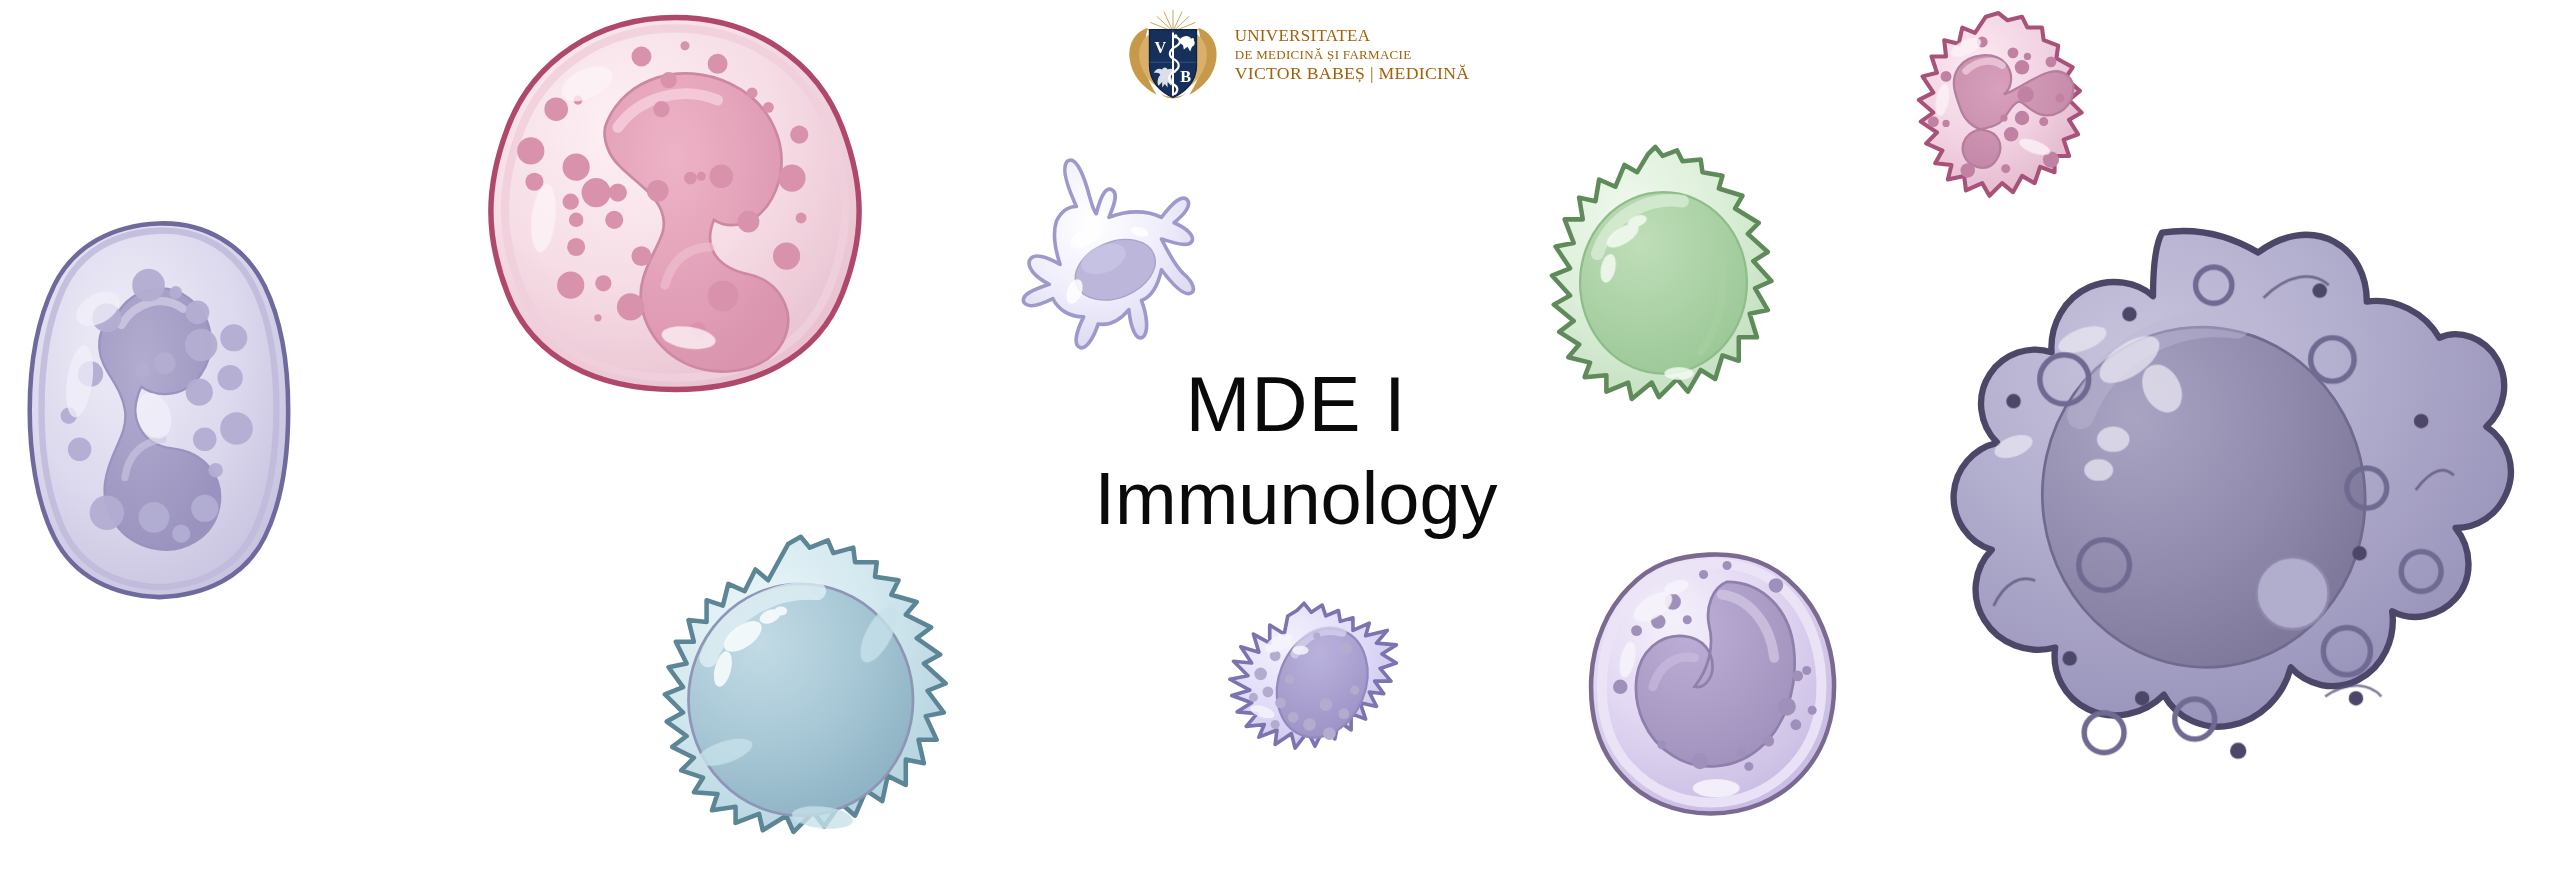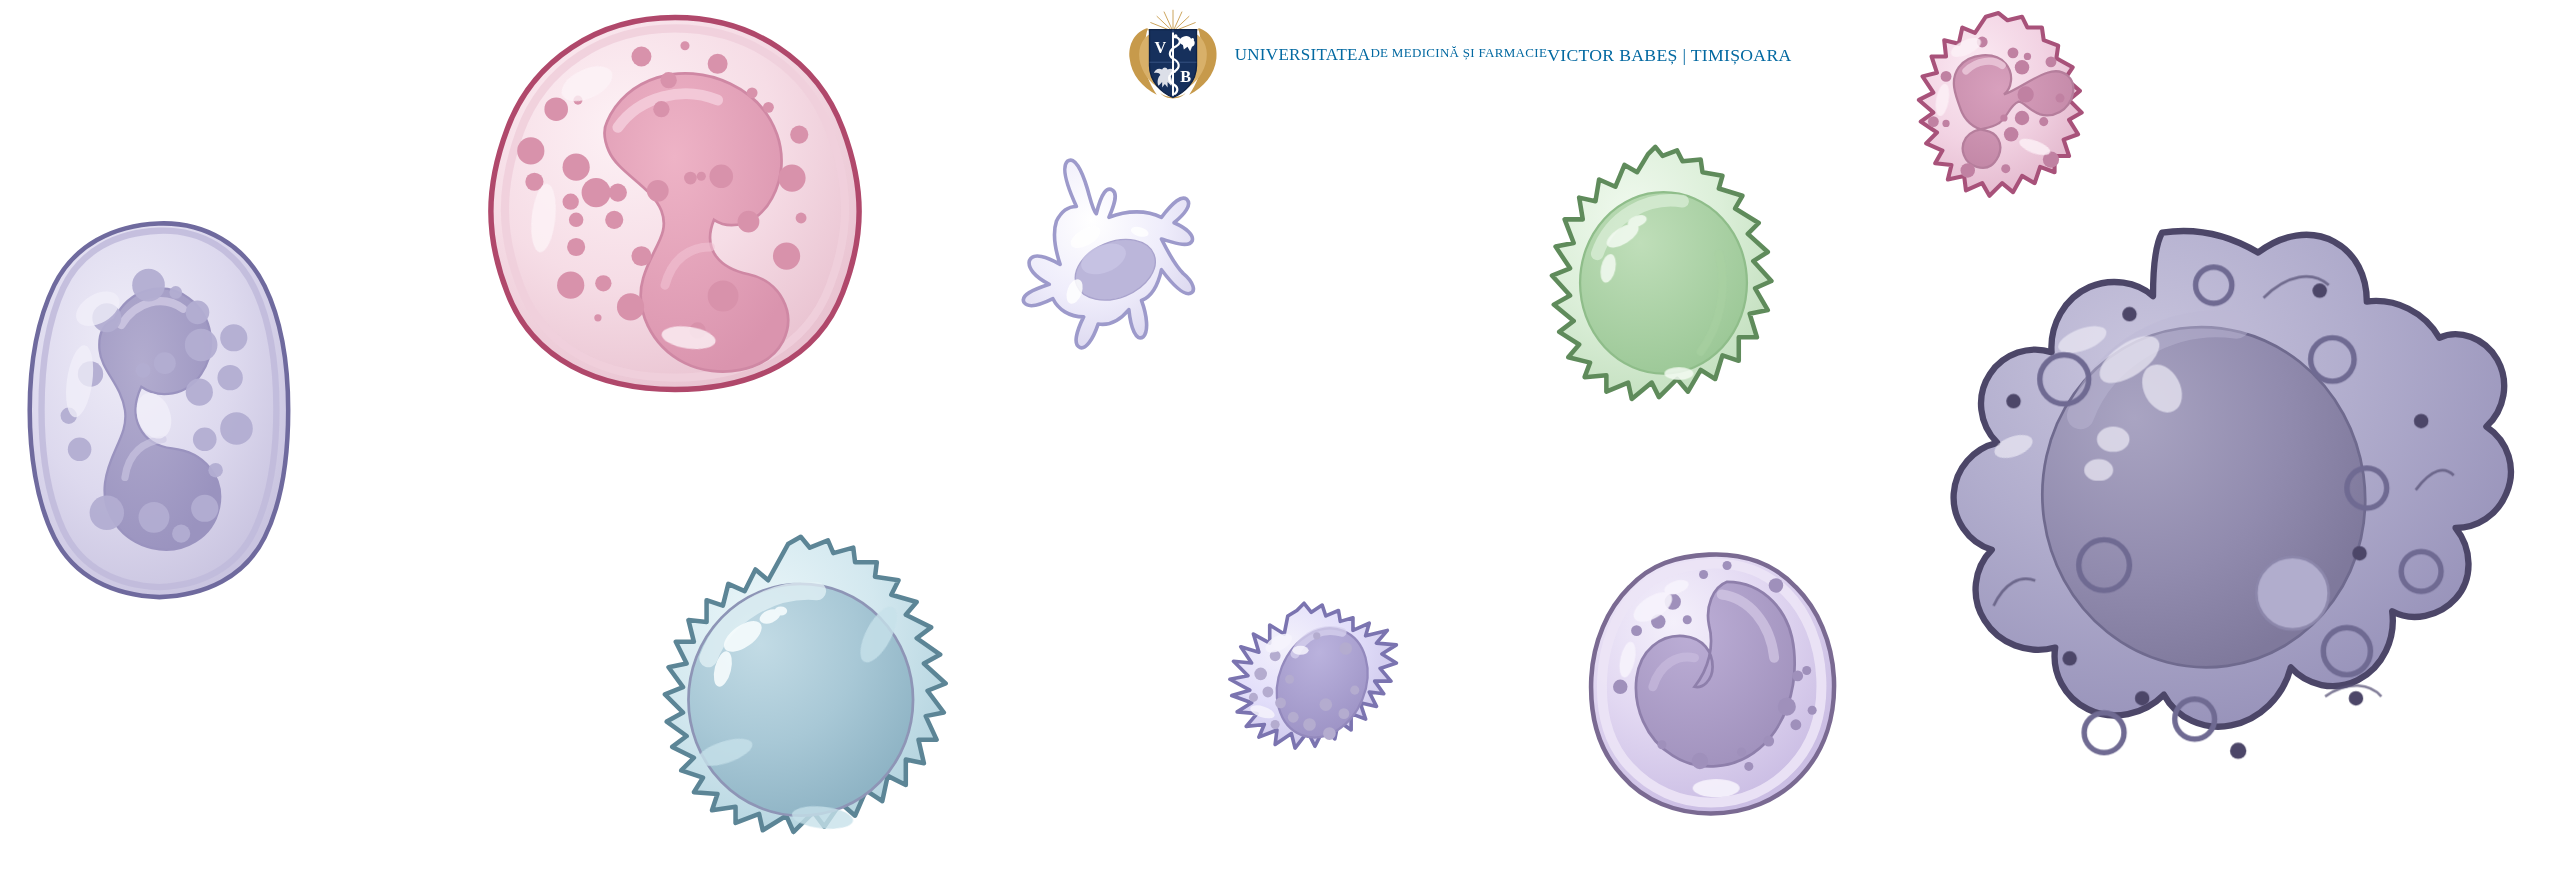--- a/index.html
+++ b/index.html
@@ -15,23 +15,23 @@
 
   
   #logo-block{
     position:absolute;
     left:1124px; top:5.4px;
     width:381px; height:100px;
     display:flex; align-items:center; gap:12.7px;
   }
   #crest{width:98px;height:94px;flex:0 0 auto;}
   #logo-text{
-    display:flex;
+    display:flex;flex-direction:column;
     font-family:"Liberation Serif", serif;
-    color:#0369a1;
+    color:#a16207;
     letter-spacing:0.3px;
     line-height:1.22;
   }
   #logo-text .ln{font-size:17px;white-space:nowrap;}
   #logo-text .ln1{font-size:17px;}
   #logo-text .ln2{font-size:13px;}
   #logo-text .ln3{font-size:17.7px;}
 
   
   #title-block{
@@ -538,19 +538,23 @@
                C47 65 43 65 42 68 Z" fill="#dcdfe8"></path>
 
       <line x1="54" y1="27" x2="54" y2="97" stroke="#ffffff" stroke-width="2.2"></line>
       <path d="M54 32 C62 32 64 38 58 42 C50 46 48 52 54 56 C62 60 62 66 56 70
                C48 74 48 80 54 84 C60 87 60 92 56 95" fill="none" stroke="#ffffff" stroke-width="2.4" stroke-linecap="round"></path>
       <circle cx="57" cy="31" r="2" fill="#ffffff"></circle>
     </svg>
     <div id="logo-text">
       <div class="ln ln1">UNIVERSITATEA</div>
       <div class="ln ln2">DE MEDICINĂ ȘI FARMACIE</div>
-      <div class="ln ln3">VICTOR BABEȘ | TIMIȘOARA</div>
+      <div class="ln ln3">VICTOR BABEȘ | MEDICINĂ</div>
     </div>
   </div>
 
+  <div id="title-block">
+    <div id="title-main">MDE I</div>
+    <div id="title-sub">Immunology</div>
+  </div>
 
 </div>
 
 
 </body></html>

